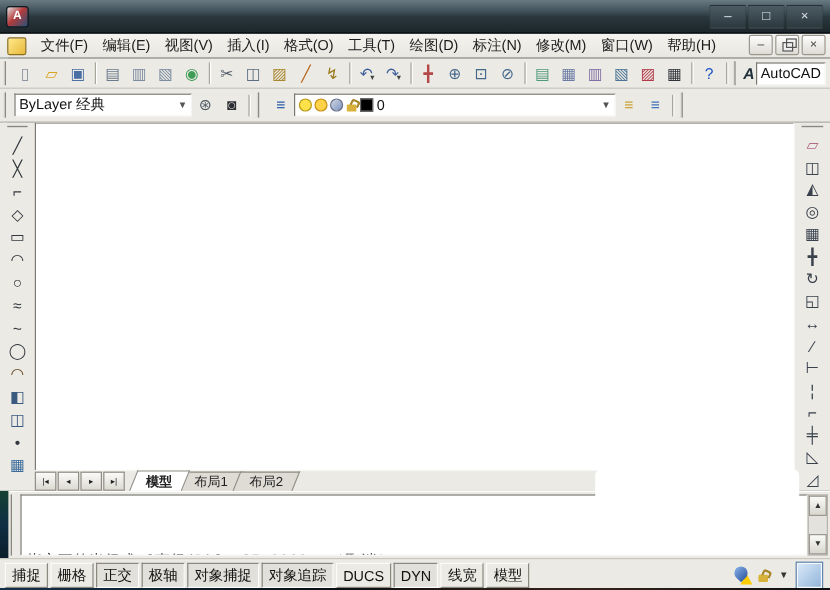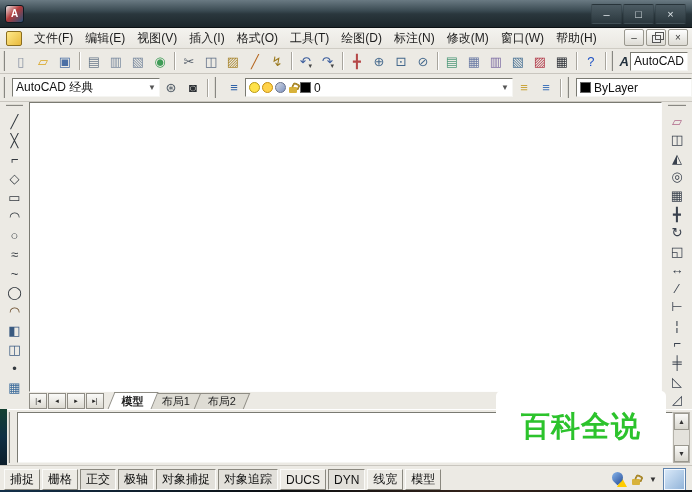--- a/index.html
+++ b/index.html
@@ -377,21 +377,21 @@
       <span class="glyph" style="color:#22303c;font-weight:bold;font-style:italic;">A</span>
     </div>
     <div class="combo" style="width:66px;margin-right:4px;">
       <span>AutoCAD</span>
     </div>
   </div>
 
   <div class="toolbar tb2">
     <div class="grip"></div>
     <div class="combo" style="width:148px;">
-      <span>AutoCAD 经典</span>
+      <span>ByLayer 经典</span>
       <span class="arrow">▼</span>
     </div>
     <div class="tb-btn">
         <span class="glyph" style="color:#4a5560;">⊛</span>
       </div>
     <div class="tb-btn">
         <span class="glyph" style="color:#2b2f33;">◙</span>
       </div>
     <div class="tb-sep"></div>
     <div class="grip"></div>
@@ -408,24 +408,20 @@
       <span class="arrow">▼</span>
     </div>
     <div class="tb-btn">
         <span class="glyph" style="color:#caa53d;">≡</span>
       </div>
     <div class="tb-btn">
         <span class="glyph" style="color:#4477bb;">≡</span>
       </div>
     <div class="tb-sep"></div>
     <div class="grip"></div>
-    <div class="combo" style="flex:1;margin-right:0;">
-      <span class="swatch" style="background:#000;"></span>
-      <span>ByLayer</span>
-    </div>
   </div>
 
   <div class="main">
     <div class="side-tools">
       <div class="grip-h"></div>
 
         <div class="side-btn">
           <span class="glyph" style="color: rgb(51, 57, 63);">╱</span>
         </div>
 
@@ -662,17 +658,16 @@
         <span class="dish"></span>
         <span class="warn"></span>
       </div>
       <span class="lock open"></span>
       <span class="tray-arrow">▼</span>
       <div class="clean-btn"></div>
     </div>
   </div>
 
   <div class="watermark">
-    <div class="wm-title" style="color: rgb(44, 195, 44);">百科全说</div>
   </div>
 
   <div class="desktop-bottom"></div>
 </div>
 
 </body></html>

